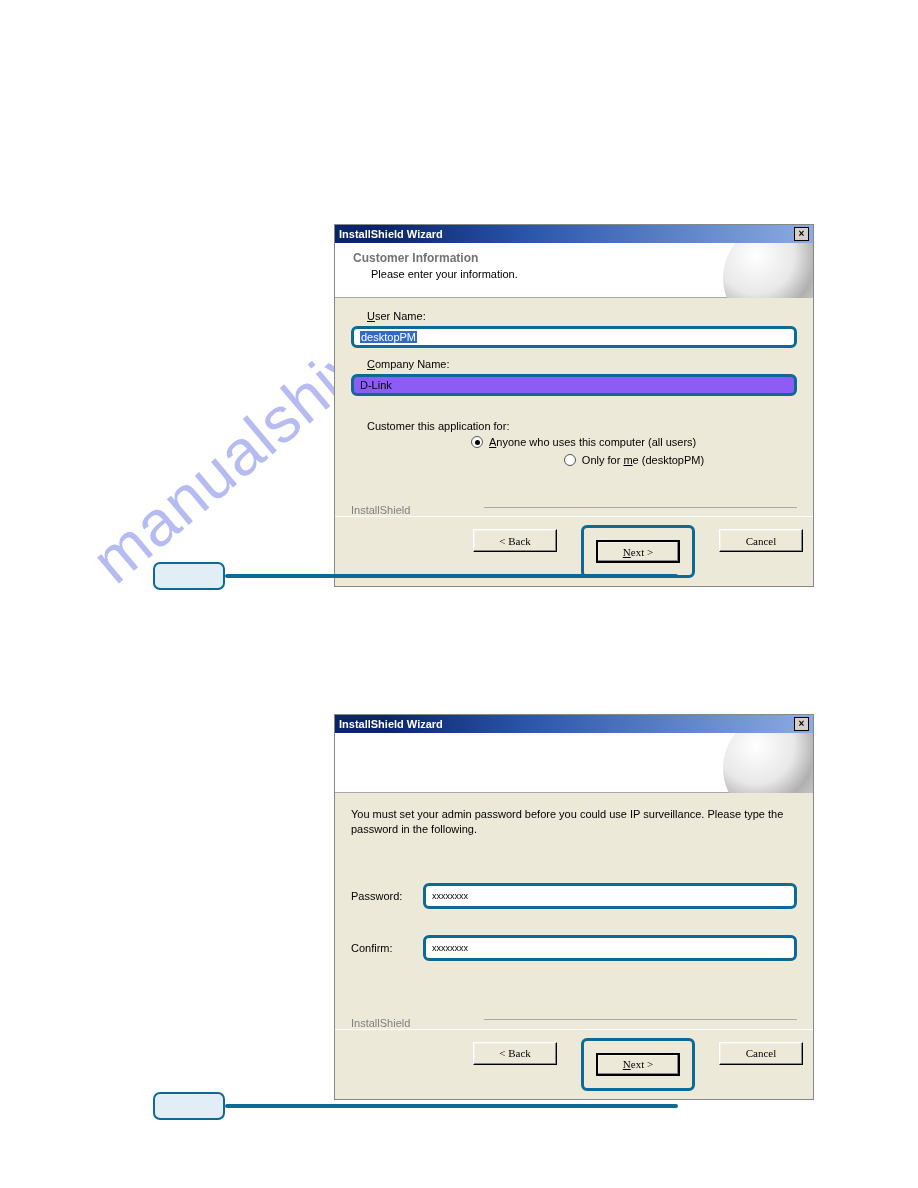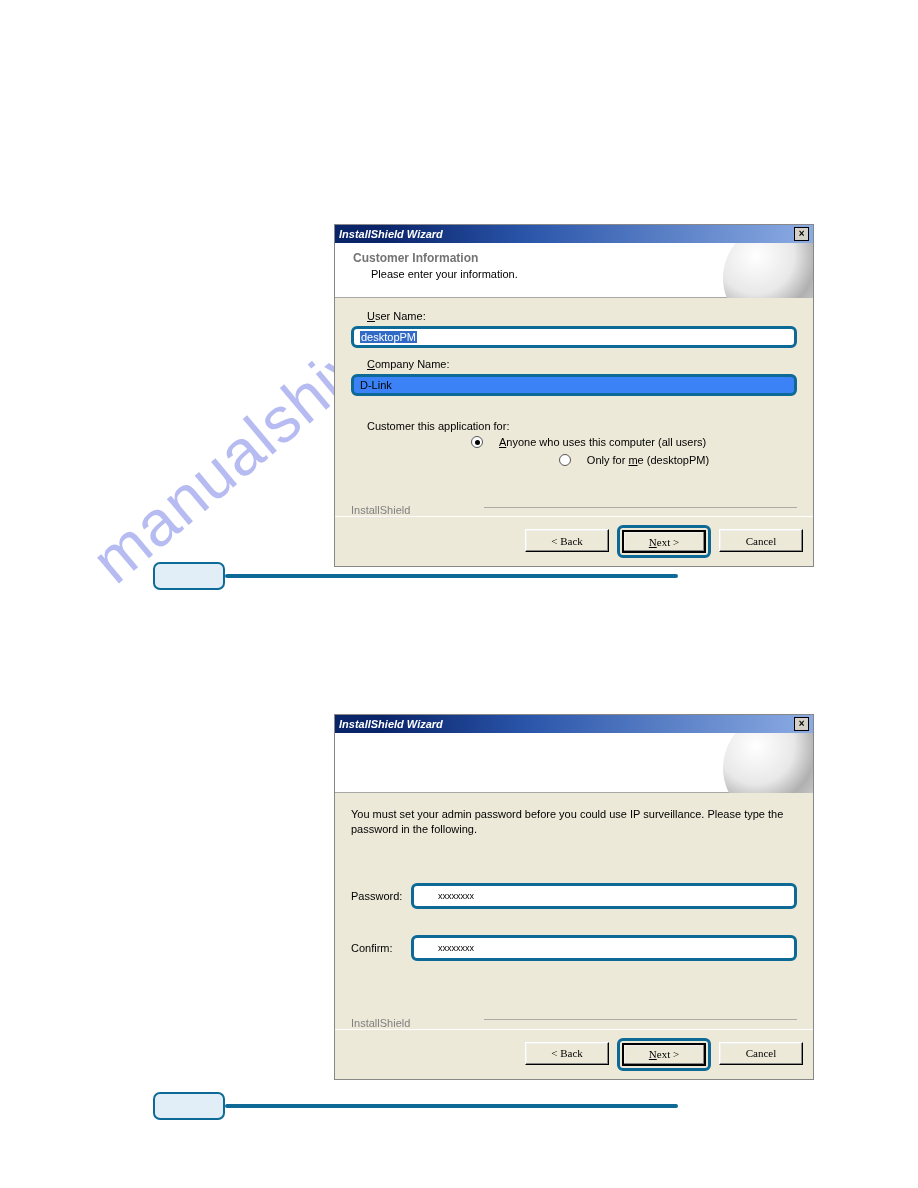--- a/index.html
+++ b/index.html
@@ -22,21 +22,20 @@
   .titlebar {
     background: linear-gradient(to right, #0a246a 0%, #0a246a 10%, #2a55a9 40%, #8babe3 100%);
     color: #fff;
     font-weight: bold;
     font-size: 11px;
     padding: 3px 4px;
     display: flex;
     align-items: center;
     justify-content: space-between;
     height: 18px;
-    font-style: italic;
   }
   .close-btn {
     width: 15px;
     height: 14px;
     background: #d4d0c8;
     border: 1px solid #000;
     color: #000;
     font-size: 10px;
     line-height: 12px;
     text-align: center;
@@ -93,35 +92,35 @@
   }
   .text-input {
     width: 100%;
     height: 22px;
     border: 3px solid #0d6a96;
     border-radius: 6px;
     padding: 0 6px;
     font-family: Tahoma, Arial, sans-serif;
     font-size: 11px;
     color: #000;
-    background: #3b82f6;
+    background: #8b5cf6;
   }
   .text-input.selected {
     background: #fff;
     color: #000;
   }
   .sel-text {
     background: #316ac5;
     color: #fff;
     padding: 0 1px;
   }
   .radio-row {
     display: flex;
     align-items: center;
-    gap: 16px;
+    gap: 6px;
     margin: 3px 0;
     margin-left: 120px;
   }
   .radio {
     width: 12px; height: 12px;
     border-radius: 50%;
     border: 1px solid #555;
     background: #fff;
     display: inline-flex;
     align-items: center;
@@ -163,22 +162,22 @@
     border-top-color: #fff;
     border-left-color: #fff;
     box-shadow: inset -1px -1px 0 #888, inset 1px 1px 0 #f0f0f0;
     font-family: Tahoma;
     font-size: 11px;
     cursor: pointer;
   }
   .next-wrap {
     border: 3px solid #0d6a96;
     border-radius: 6px;
-    padding: 2px;
-    margin: -4px 0;
+    padding: 12px;
+    margin: -4px 16px;
   }
   .next-wrap .win-btn {
     border: 2px solid #000;
     box-shadow: inset -1px -1px 0 #888, inset 1px 1px 0 #f0f0f0;
   }
   .underline { text-decoration: underline; }
   
   .callout {
     position: absolute;
     display: flex;
@@ -205,30 +204,30 @@
     height: 550px;
     font-size: 64px;
     font-weight: 400;
     color: rgba(93,107,224,0.45);
     transform: rotate(-40deg);
     pointer-events: none;
     white-space: nowrap;
     font-family: Arial, sans-serif;
     letter-spacing: 1px;
   }
-  .pw-row { display: flex; align-items: center; gap: 8px; margin: 18px 0; }
+  .pw-row { display: flex; align-items: center; gap: 20px; margin: 18px 0; }
   .pw-label { width: 52px; }
   .pw-input-wrap { flex: 1; }
   .pw-input {
     width: 100%;
     height: 26px;
     border: 3px solid #0d6a96;
     border-radius: 6px;
     background: #fff;
-    padding: 0 24px;
+    padding: 0 6px;
     font-family: Arial;
     font-size: 9px;
     letter-spacing: 0;
   }
 </style>
 </head>
 <body>
 
 <div class="watermark">manualshive.com</div>
 

